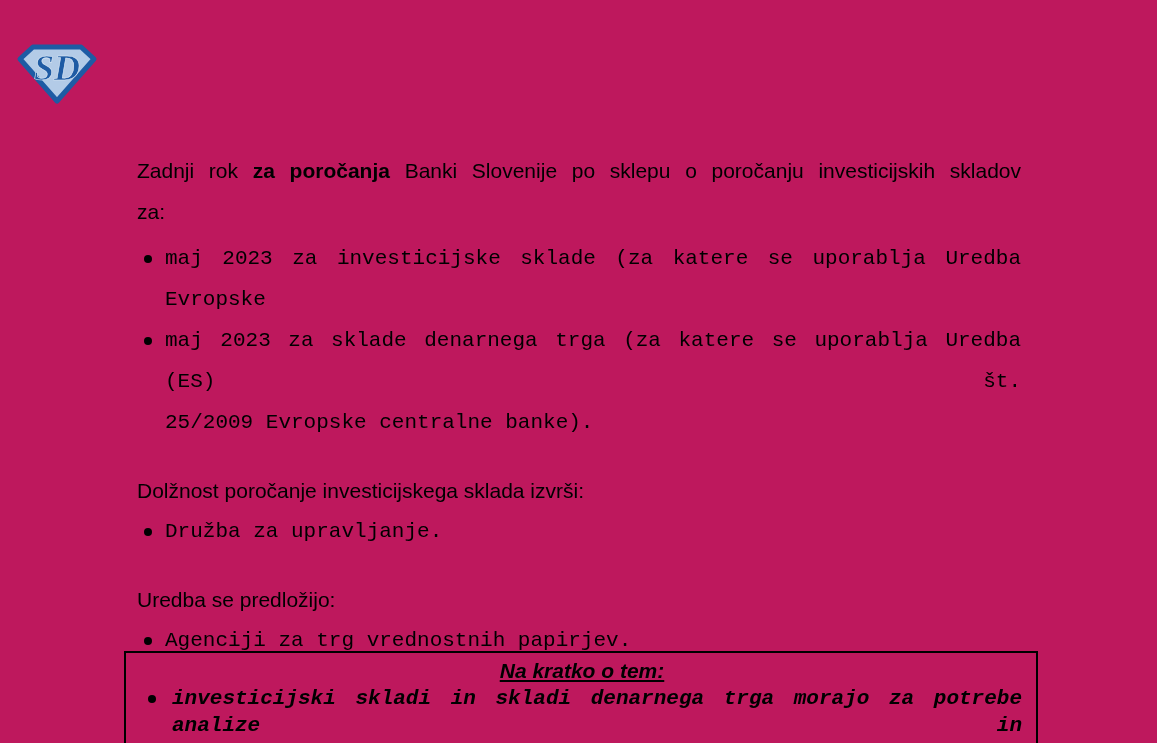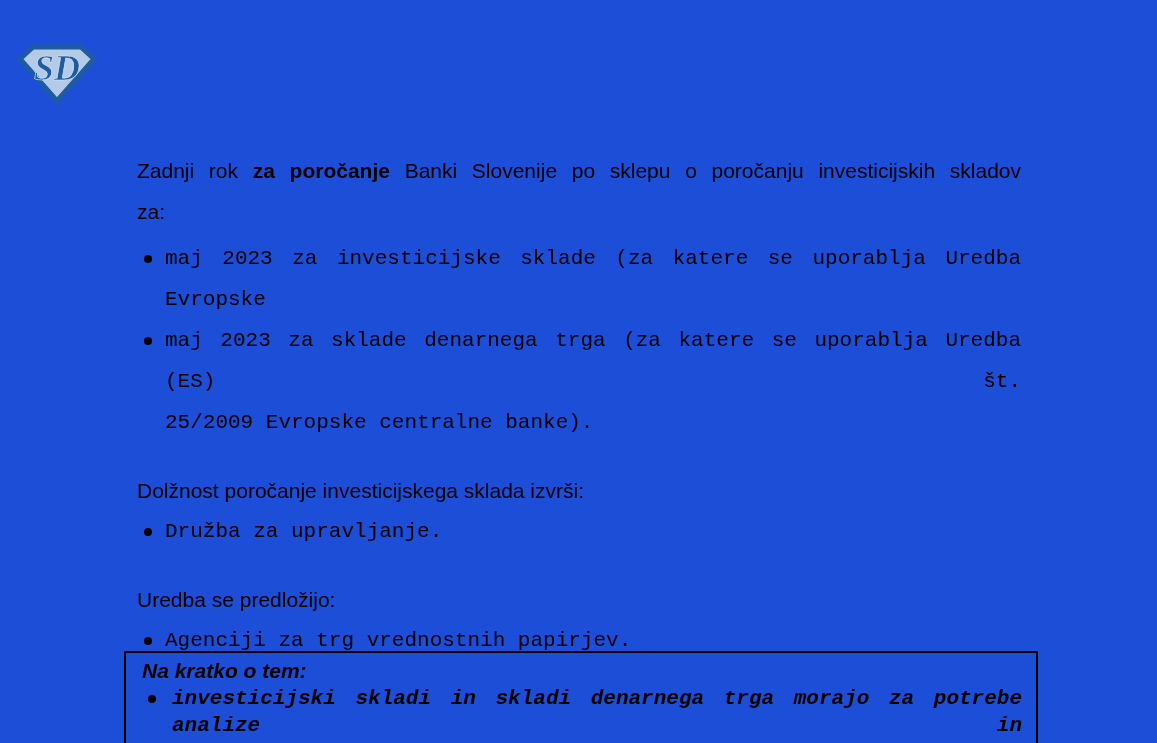--- a/index.html
+++ b/index.html
@@ -1,20 +1,20 @@
 <!DOCTYPE html>
 <html><head>
 <meta charset="utf-8">
 <style>
   html, body { margin: 0; padding: 0; background: #ffffff; }
   .page {
     position: relative;
     width: 1157px;
     height: 743px;
-    background: #1d4ed8;
+    background: #be185d;
     overflow: hidden;
     font-family: "Liberation Sans", sans-serif;
     color: #000000;
   }
 
   
   .logo { position: absolute; left: 13px; top: 43px; width: 88px; height: 62px; }
 
   
   .content {
@@ -57,20 +57,22 @@
     width: 880px;
     height: 180px;
     border: 2px solid #000000;
     padding: 3px 14px 0 16px;
     font-size: 21px;
     font-style: italic;
     font-weight: bold;
   }
   .summary-box .box-heading {
     line-height: 29px;
+    text-decoration: underline;
+    text-align: center;
   }
   .summary-box ul.blist li {
     line-height: 27px;
     padding-left: 30px;
   }
   .summary-box ul.blist li .dot {
     left: 6px;
     top: 10px;
     width: 8px;
     height: 8px;
@@ -84,21 +86,21 @@
   <div class="logo">
     <svg width="88" height="62" viewBox="0 0 88 62">
       <path d="M7 16 L20 4 H68 L81 16 L44 58 Z" fill="#b3cbe7" stroke="#1e5ba4" stroke-width="5" stroke-linejoin="round"></path>
       <text x="44" y="37" text-anchor="middle" font-family="Liberation Serif, serif" font-style="italic" font-weight="bold" font-size="36" fill="#1e5ba4" stroke="#dce9f6" stroke-width="0.6">SD</text>
     </svg>
   </div>
 
   <div class="content">
 
     <div class="intro">
-      <div class="jline"><span>Zadnji rok </span><span class="bold">za poročanje</span><span> Banki Slovenije po sklepu o poročanju investicijskih skladov</span></div>
+      <div class="jline"><span>Zadnji rok </span><span class="bold">za poročanja</span><span> Banki Slovenije po sklepu o poročanju investicijskih skladov</span></div>
       <div class="jline last">za:</div>
     </div>
 
     <ul class="blist">
       <li>
         <span class="dot"></span>
         <div class="jline">maj 2023 za investicijske sklade (za katere se uporablja Uredba Evropske</div>
       </li>
       <li>
         <span class="dot"></span>

